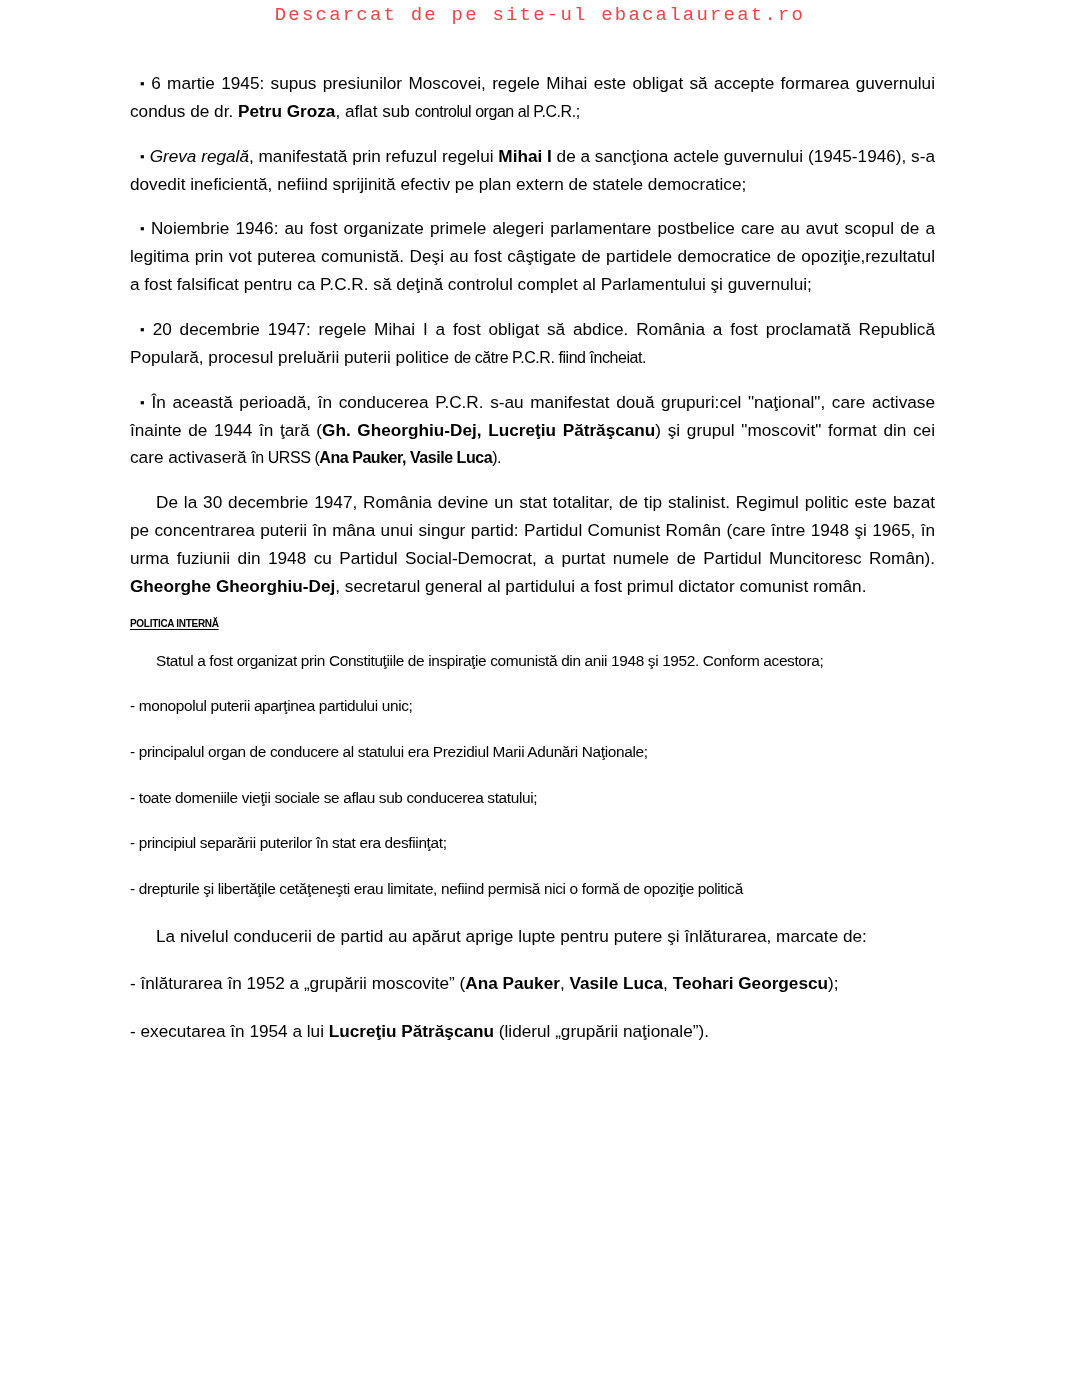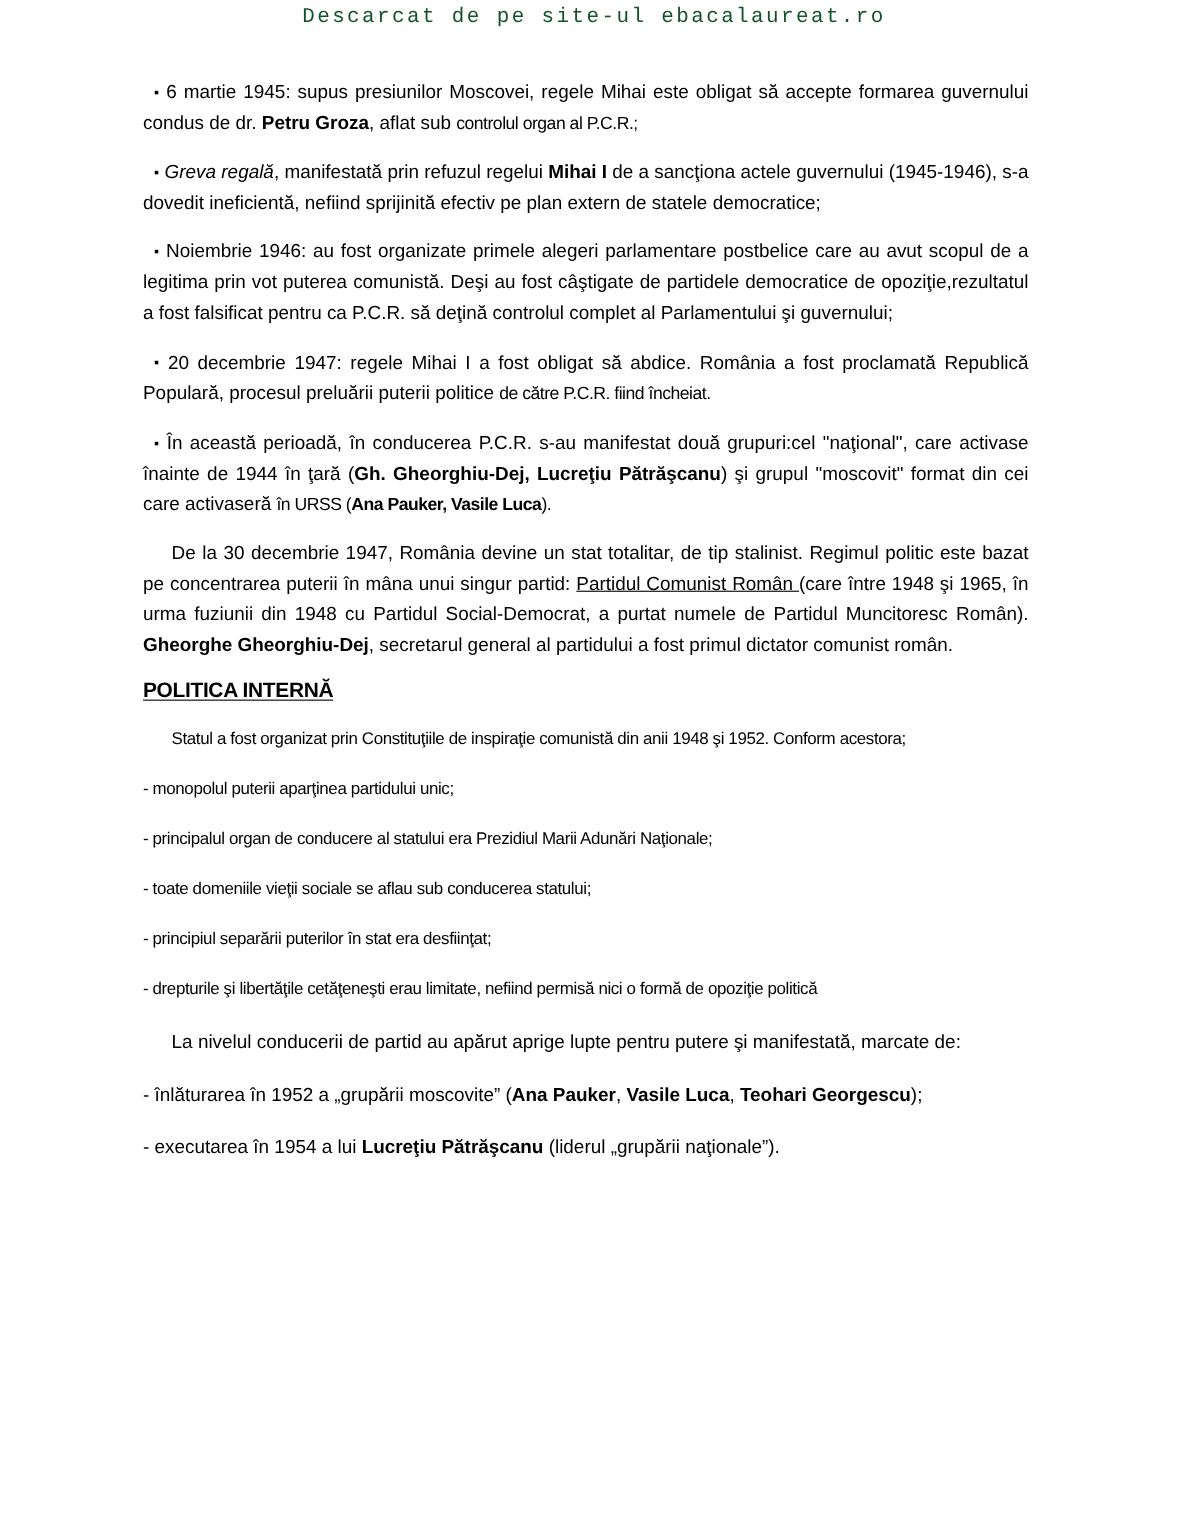--- a/index.html
+++ b/index.html
@@ -24,21 +24,21 @@
   }
   .watermark {
     position: absolute;
     top: 4px;
     left: 0;
     width: 1080px;
     text-align: center;
     font-family: "Liberation Mono", monospace;
     font-size: 19px;
     letter-spacing: 2.2px;
-    color: #14532d;
+    color: #ef4444;
     white-space: nowrap;
     user-select: none;
   }
   .content {
     padding: 70px 145px 30px 130px;
   }
   p {
     margin: 0 0 17px 0;
     font-size: 17.2px;
     line-height: 1.62;
@@ -59,37 +59,36 @@
   .bullet-mark.tight {
     padding-right: 1px;
   }
   b, .bold {
     font-weight: bold;
   }
   i, .italic {
     font-style: italic;
   }
   .u {
-    text-decoration: underline;
   }
   .condensed {
     font-size: 16px;
     letter-spacing: -0.45px;
   }
   h2.section-title {
     margin: 46px 0 26px 0;
     font-size: 20.5px;
     font-weight: normal;
     text-decoration: underline;
     text-underline-offset: 3px;
     line-height: 1.4;
   }
   .subhead {
     margin: 16px 0 20px 0;
-    font-size: 19px;
+    font-size: 10px;
     font-weight: bold;
     letter-spacing: -0.3px;
     text-decoration: underline;
     text-underline-offset: 2px;
   }
   p.small {
     font-size: 15.4px;
     letter-spacing: -0.35px;
     line-height: 1.6;
     margin-bottom: 21px;
@@ -133,21 +132,21 @@
     <p class="small indent">Statul  a fost organizat  prin Constituţiile de inspiraţie comunistă din anii 1948 şi 1952. Conform acestora;</p>
 
     <div id="policy-list">
         <p class="small">- monopolul puterii aparţinea partidului unic;</p>
         <p class="small">- principalul organ de conducere al statului era Prezidiul Marii Adunări Naţionale;</p>
         <p class="small">- toate domeniile vieţii sociale se aflau sub conducerea  statului;</p>
         <p class="small">- principiul separării puterilor în stat era desfiinţat;</p>
         <p class="small">- drepturile şi libertăţile cetăţeneşti erau limitate, nefiind permisă nici o formă de opoziţie politică</p>
       </div>
 
-    <p class="mid indent">La nivelul conducerii de partid au apărut aprige lupte pentru putere şi manifestată, marcate de:</p>
+    <p class="mid indent">La nivelul conducerii de partid au apărut aprige lupte pentru putere şi înlăturarea, marcate de:</p>
 
     <div id="struggle-list">
         <p class="mid"><span>- înlăturarea în 1952 a „grupării moscovite” (</span><span class="bold">Ana Pauker</span><span>, </span><span class="bold">Vasile Luca</span><span>, </span><span class="bold">Teohari Georgescu</span><span>);</span></p>
         <p class="mid"><span>- executarea în 1954 a lui </span><span class="bold">Lucreţiu Pătrăşcanu</span><span> (liderul „grupării naţionale”).</span></p>
       </div>
 
   </div>
 </div>
 
 </body></html>

